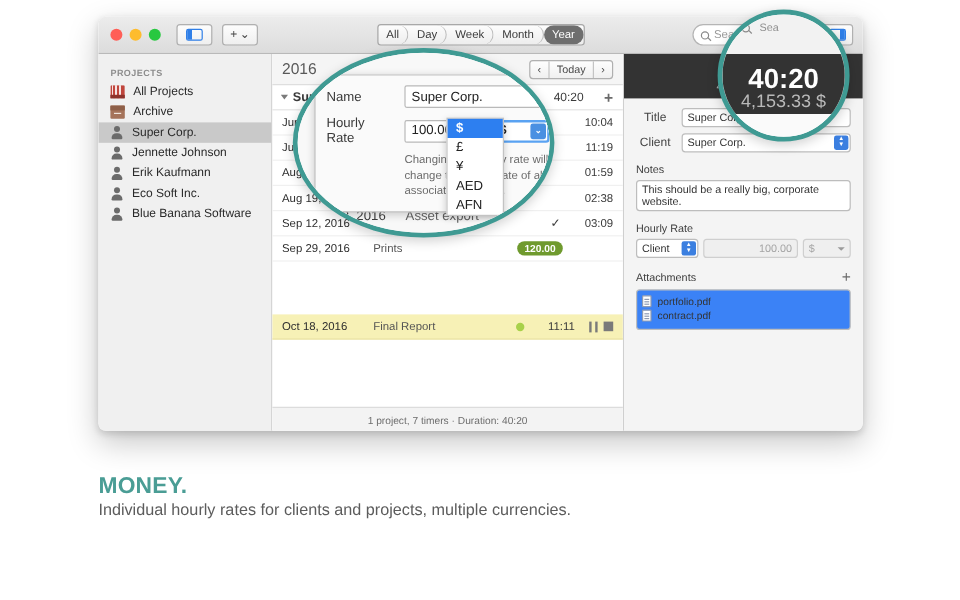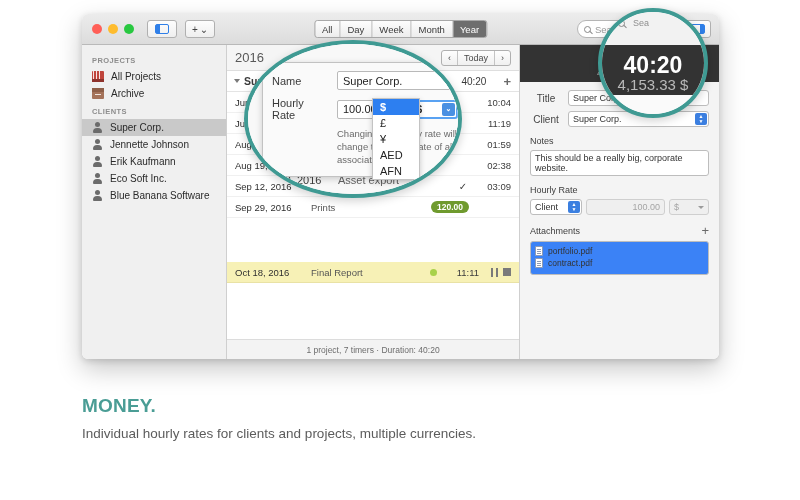--- a/index.html
+++ b/index.html
@@ -60,20 +60,21 @@
   .segmented {
     position: absolute; left: 50%; transform: translateX(-50%);
     display: flex; height: 18px;
     border: 1px solid #a8a8a8; border-radius: 3px; overflow: hidden;
     background: linear-gradient(#fdfdfd,#ededed);
   }
   .seg {
     padding: 8px 7px; font-size: 9.5px; color: #3a3a3a;
     display: flex; align-items: center;
     border-right: 1px solid #bcbcbc;
+    border-radius: 8px;
   }
   .seg:last-child { border-right: none; }
   .seg.on { background: #6e6e6e; color: #fff; }
 
   
   .searchbox {
     position: absolute; right: 46px; top: 6px;
     width: 96px; height: 18px;
     background: #fff; border: 1px solid #b5b5b5; border-radius: 9px;
     display: flex; align-items: center; padding: 0 6px; gap: 4px;
@@ -363,21 +364,21 @@
   .ll-row .t { flex: 1; color: #636363; }
   .ll-badge {
     background: #6f9a2e; color: #fff; font-size: 10px;
     border-radius: 9px; padding: 1px 7px; font-weight: bold;
   }
 
   
   .caption { position: absolute; left: 82px; top: 395px; width: 640px; }
   .caption h1 {
     font-size: 19px; font-weight: bold; color: #4a9d95;
-    letter-spacing: .2px; margin-bottom: 9px;
+    letter-spacing: .2px; 
   }
   .caption p { font-size: 13.5px; color: #5c5c5c; }
 </style>
 </head>
 <body>
 
 <div class="window">
 
   <div class="titlebar">
     <div class="traffic">
@@ -419,21 +420,20 @@
       <div class="sb-head">PROJECTS</div>
       <div class="sb-item">
         <span class="ic-projects"></span>
         <span>All Projects</span>
       </div>
       <div class="sb-item">
         <span class="ic-archive"></span>
         <span>Archive</span>
       </div>
 
-      <div class="sb-head">CLIENTS</div>
       <div class="sb-item sel">
         <span class="ic-person"></span>
         <span>Super Corp.</span>
       </div>
       <div class="sb-item">
         <span class="ic-person"></span>
         <span>Jennette Johnson</span>
       </div>
       <div class="sb-item">
         <span class="ic-person"></span>

